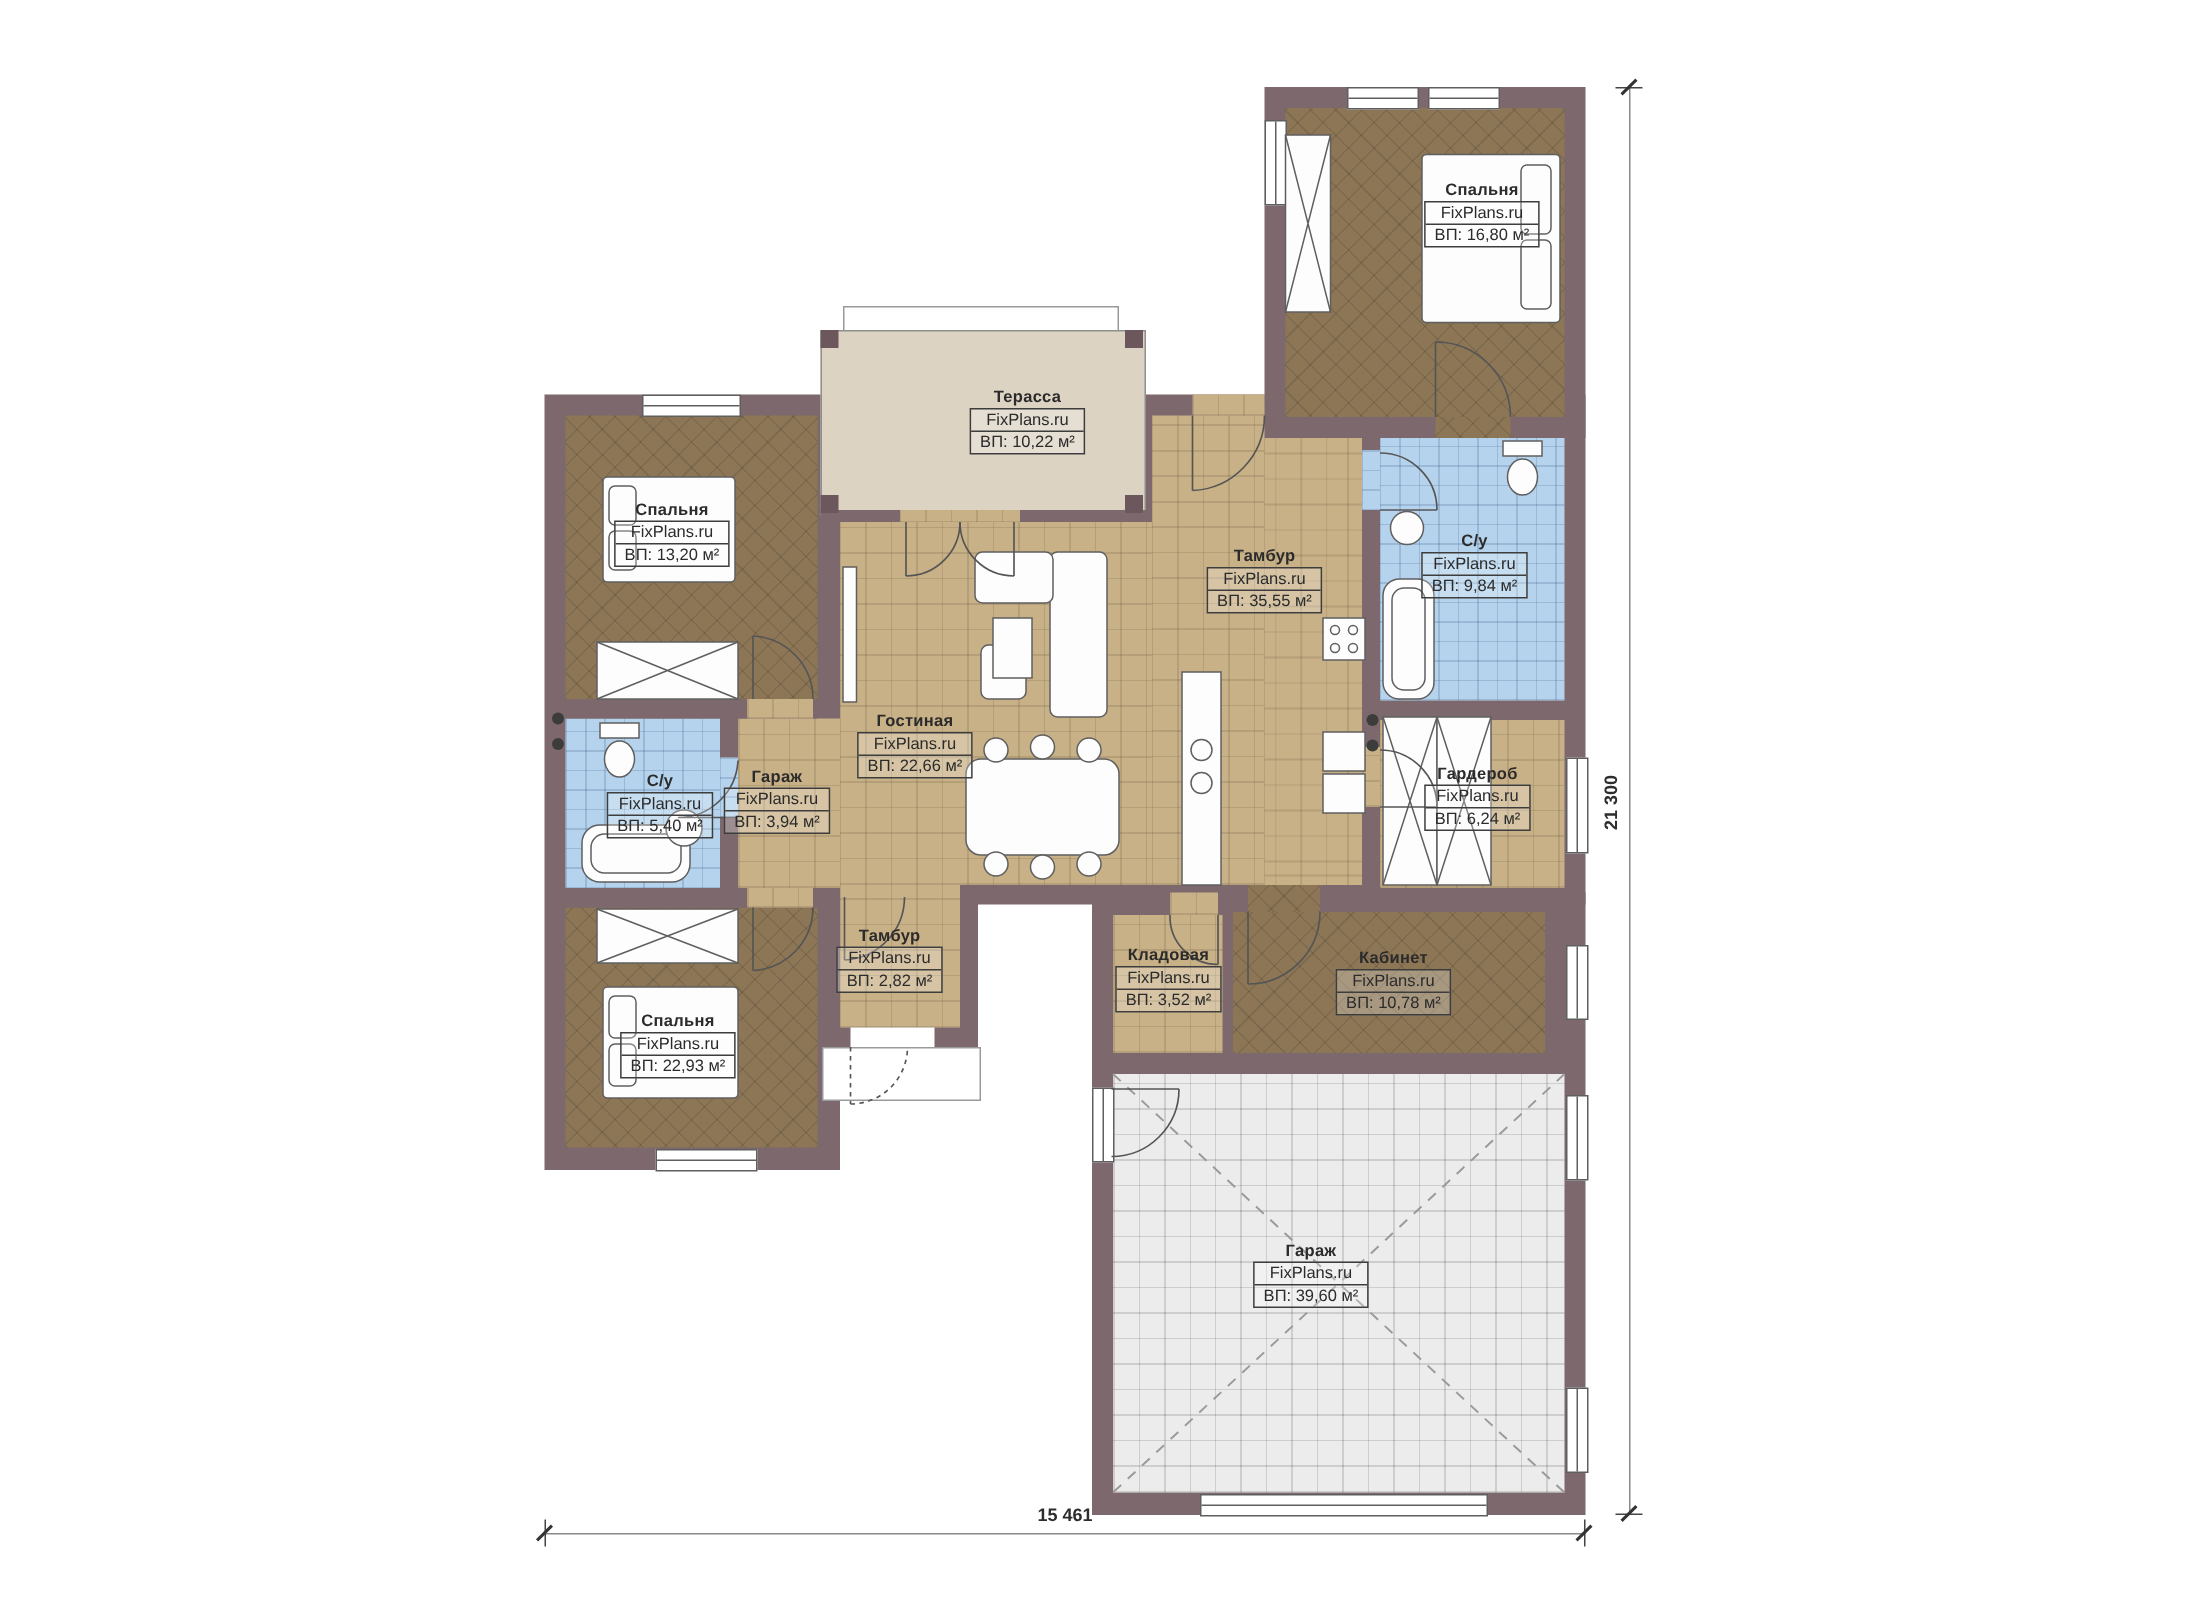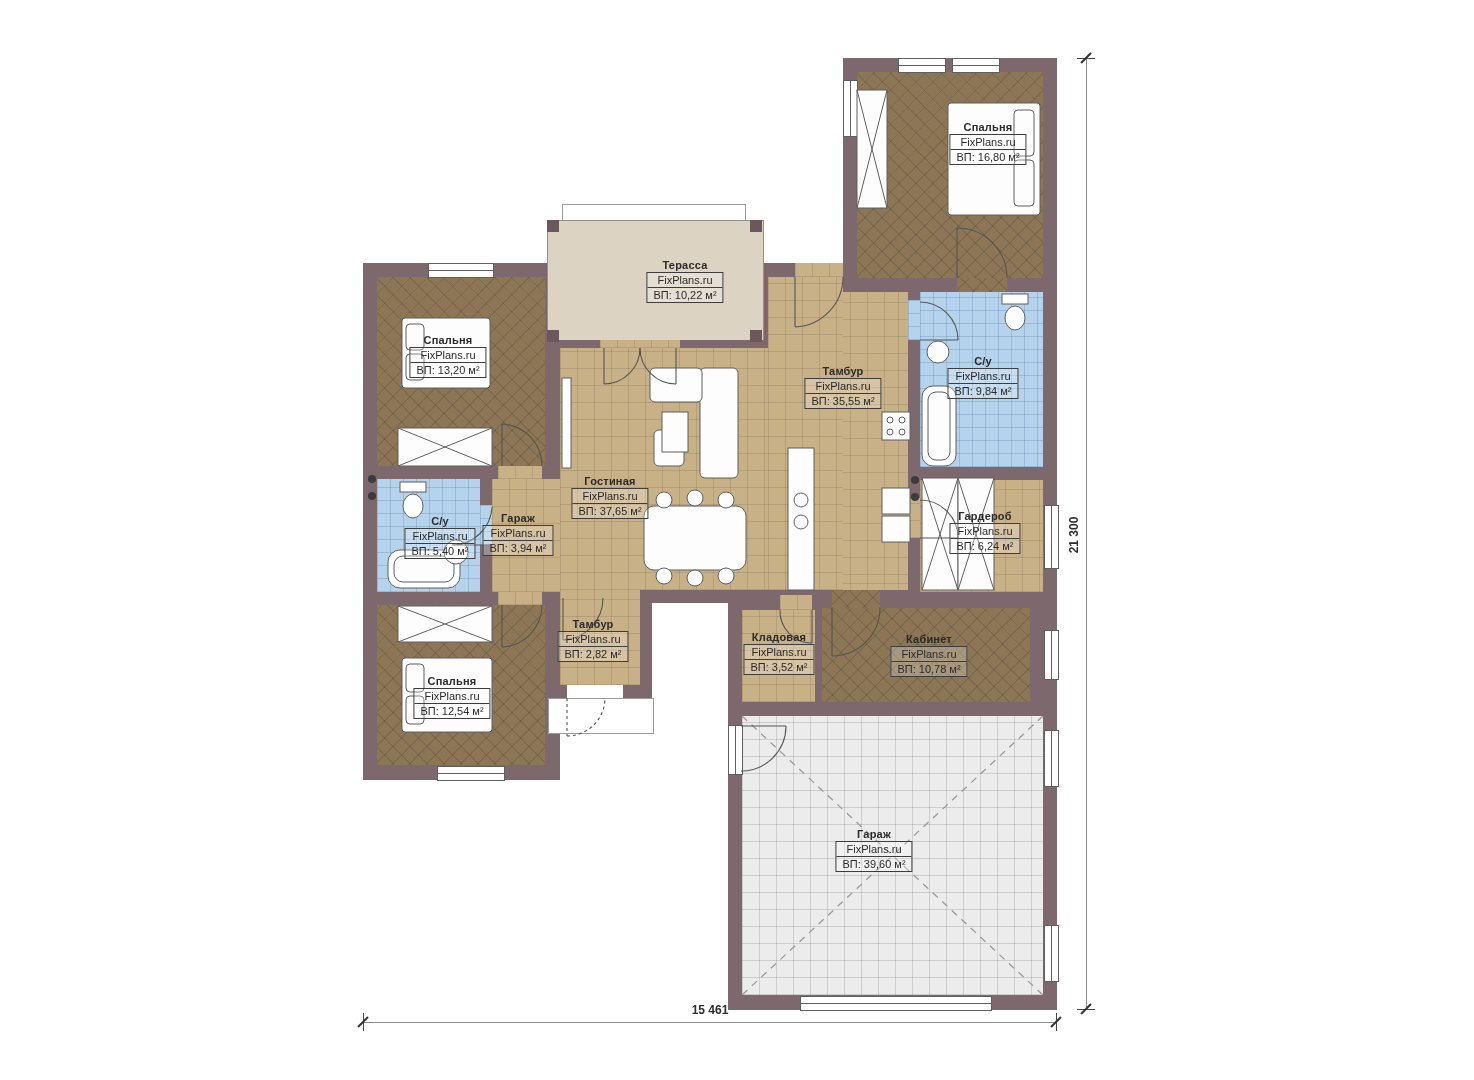--- a/index.html
+++ b/index.html
@@ -253,21 +253,21 @@
     <div class="rl-name">С/у</div>
     <div class="rl-box">
         <div class="rl-brand">FixPlans.ru</div>
     <div class="rl-area">ВП: 9,84 м²</div>
       </div>
   </div>
   <div class="room-label" style="left:610px;top:497px;">
     <div class="rl-name">Гостиная</div>
     <div class="rl-box">
         <div class="rl-brand">FixPlans.ru</div>
-    <div class="rl-area">ВП: 37,65 м²</div>
+    <div class="rl-area">ВП: 22,66 м²</div>
       </div>
   </div>
   <div class="room-label" style="left:518px;top:534px;">
     <div class="rl-name">Гараж</div>
     <div class="rl-box">
         <div class="rl-brand">FixPlans.ru</div>
     <div class="rl-area">ВП: 3,94 м²</div>
       </div>
   </div>
   <div class="room-label" style="left:440px;top:537px;">
@@ -281,21 +281,21 @@
     <div class="rl-name">Гардероб</div>
     <div class="rl-box">
         <div class="rl-brand">FixPlans.ru</div>
     <div class="rl-area">ВП: 6,24 м²</div>
       </div>
   </div>
   <div class="room-label" style="left:452px;top:697px;">
     <div class="rl-name">Спальня</div>
     <div class="rl-box">
         <div class="rl-brand">FixPlans.ru</div>
-    <div class="rl-area">ВП: 12,54 м²</div>
+    <div class="rl-area">ВП: 22,93 м²</div>
       </div>
   </div>
   <div class="room-label" style="left:593px;top:640px;">
     <div class="rl-name">Тамбур</div>
     <div class="rl-box">
         <div class="rl-brand">FixPlans.ru</div>
     <div class="rl-area">ВП: 2,82 м²</div>
       </div>
   </div>
   <div class="room-label" style="left:779px;top:653px;">

